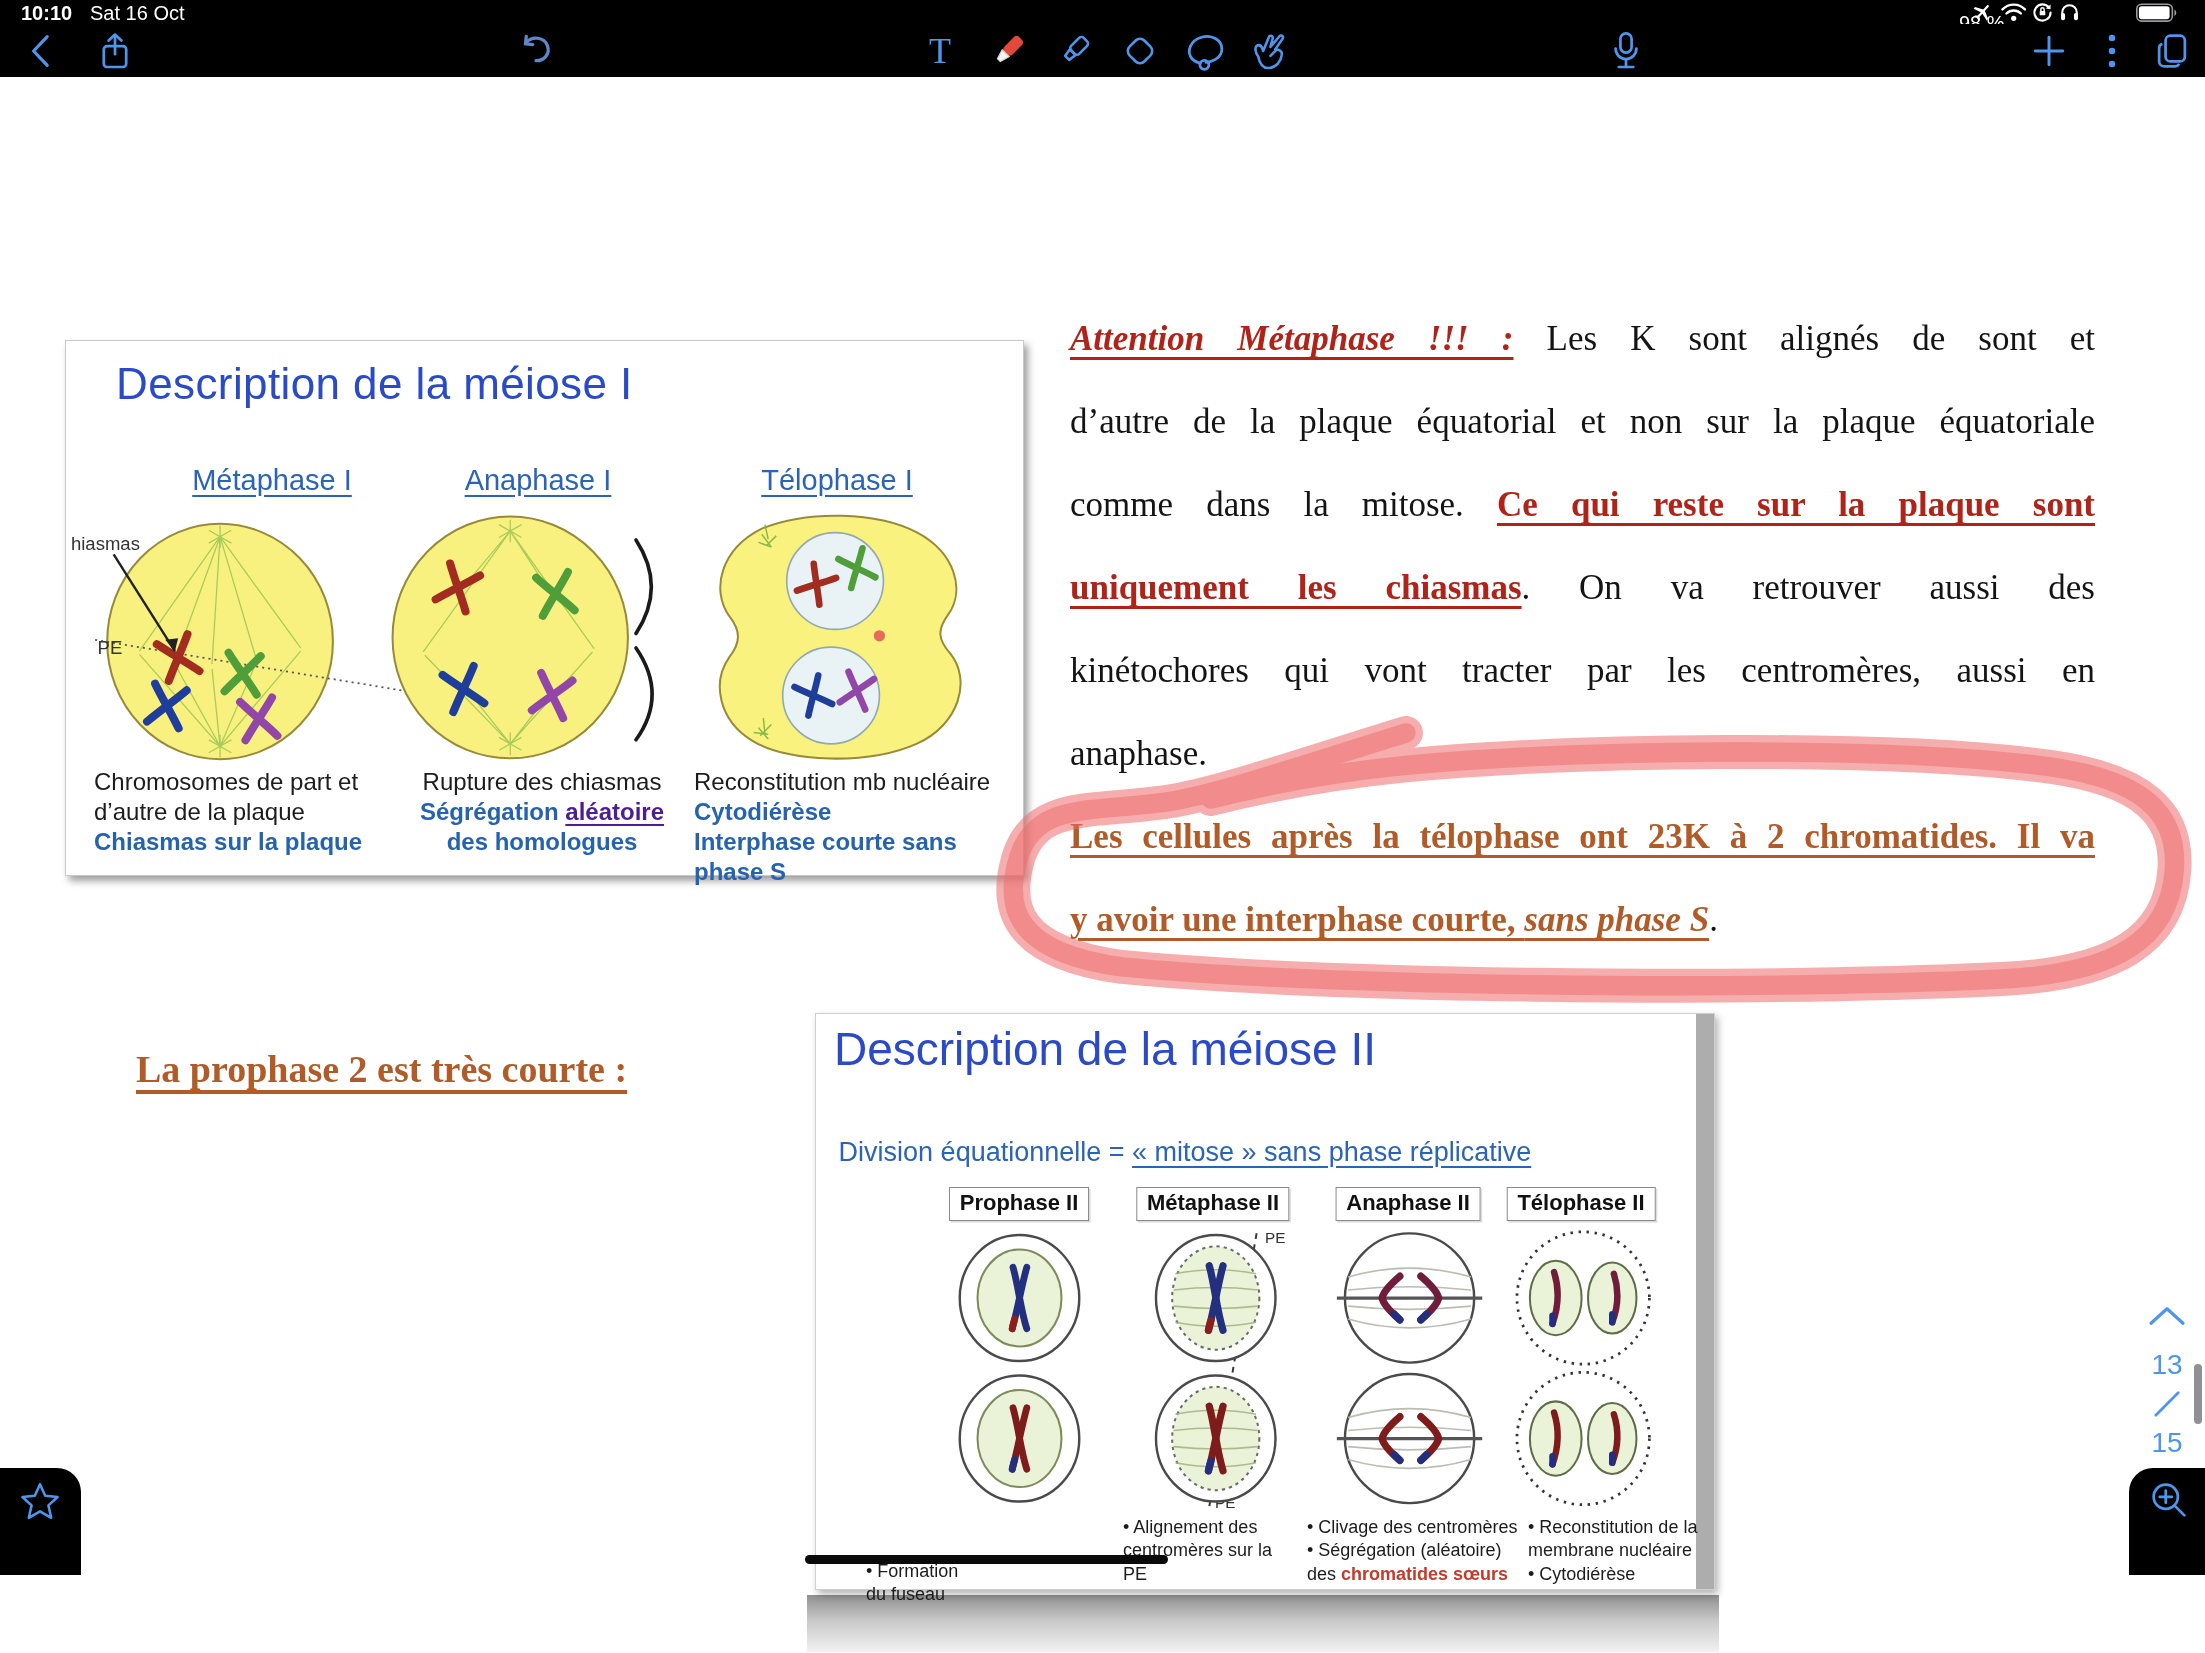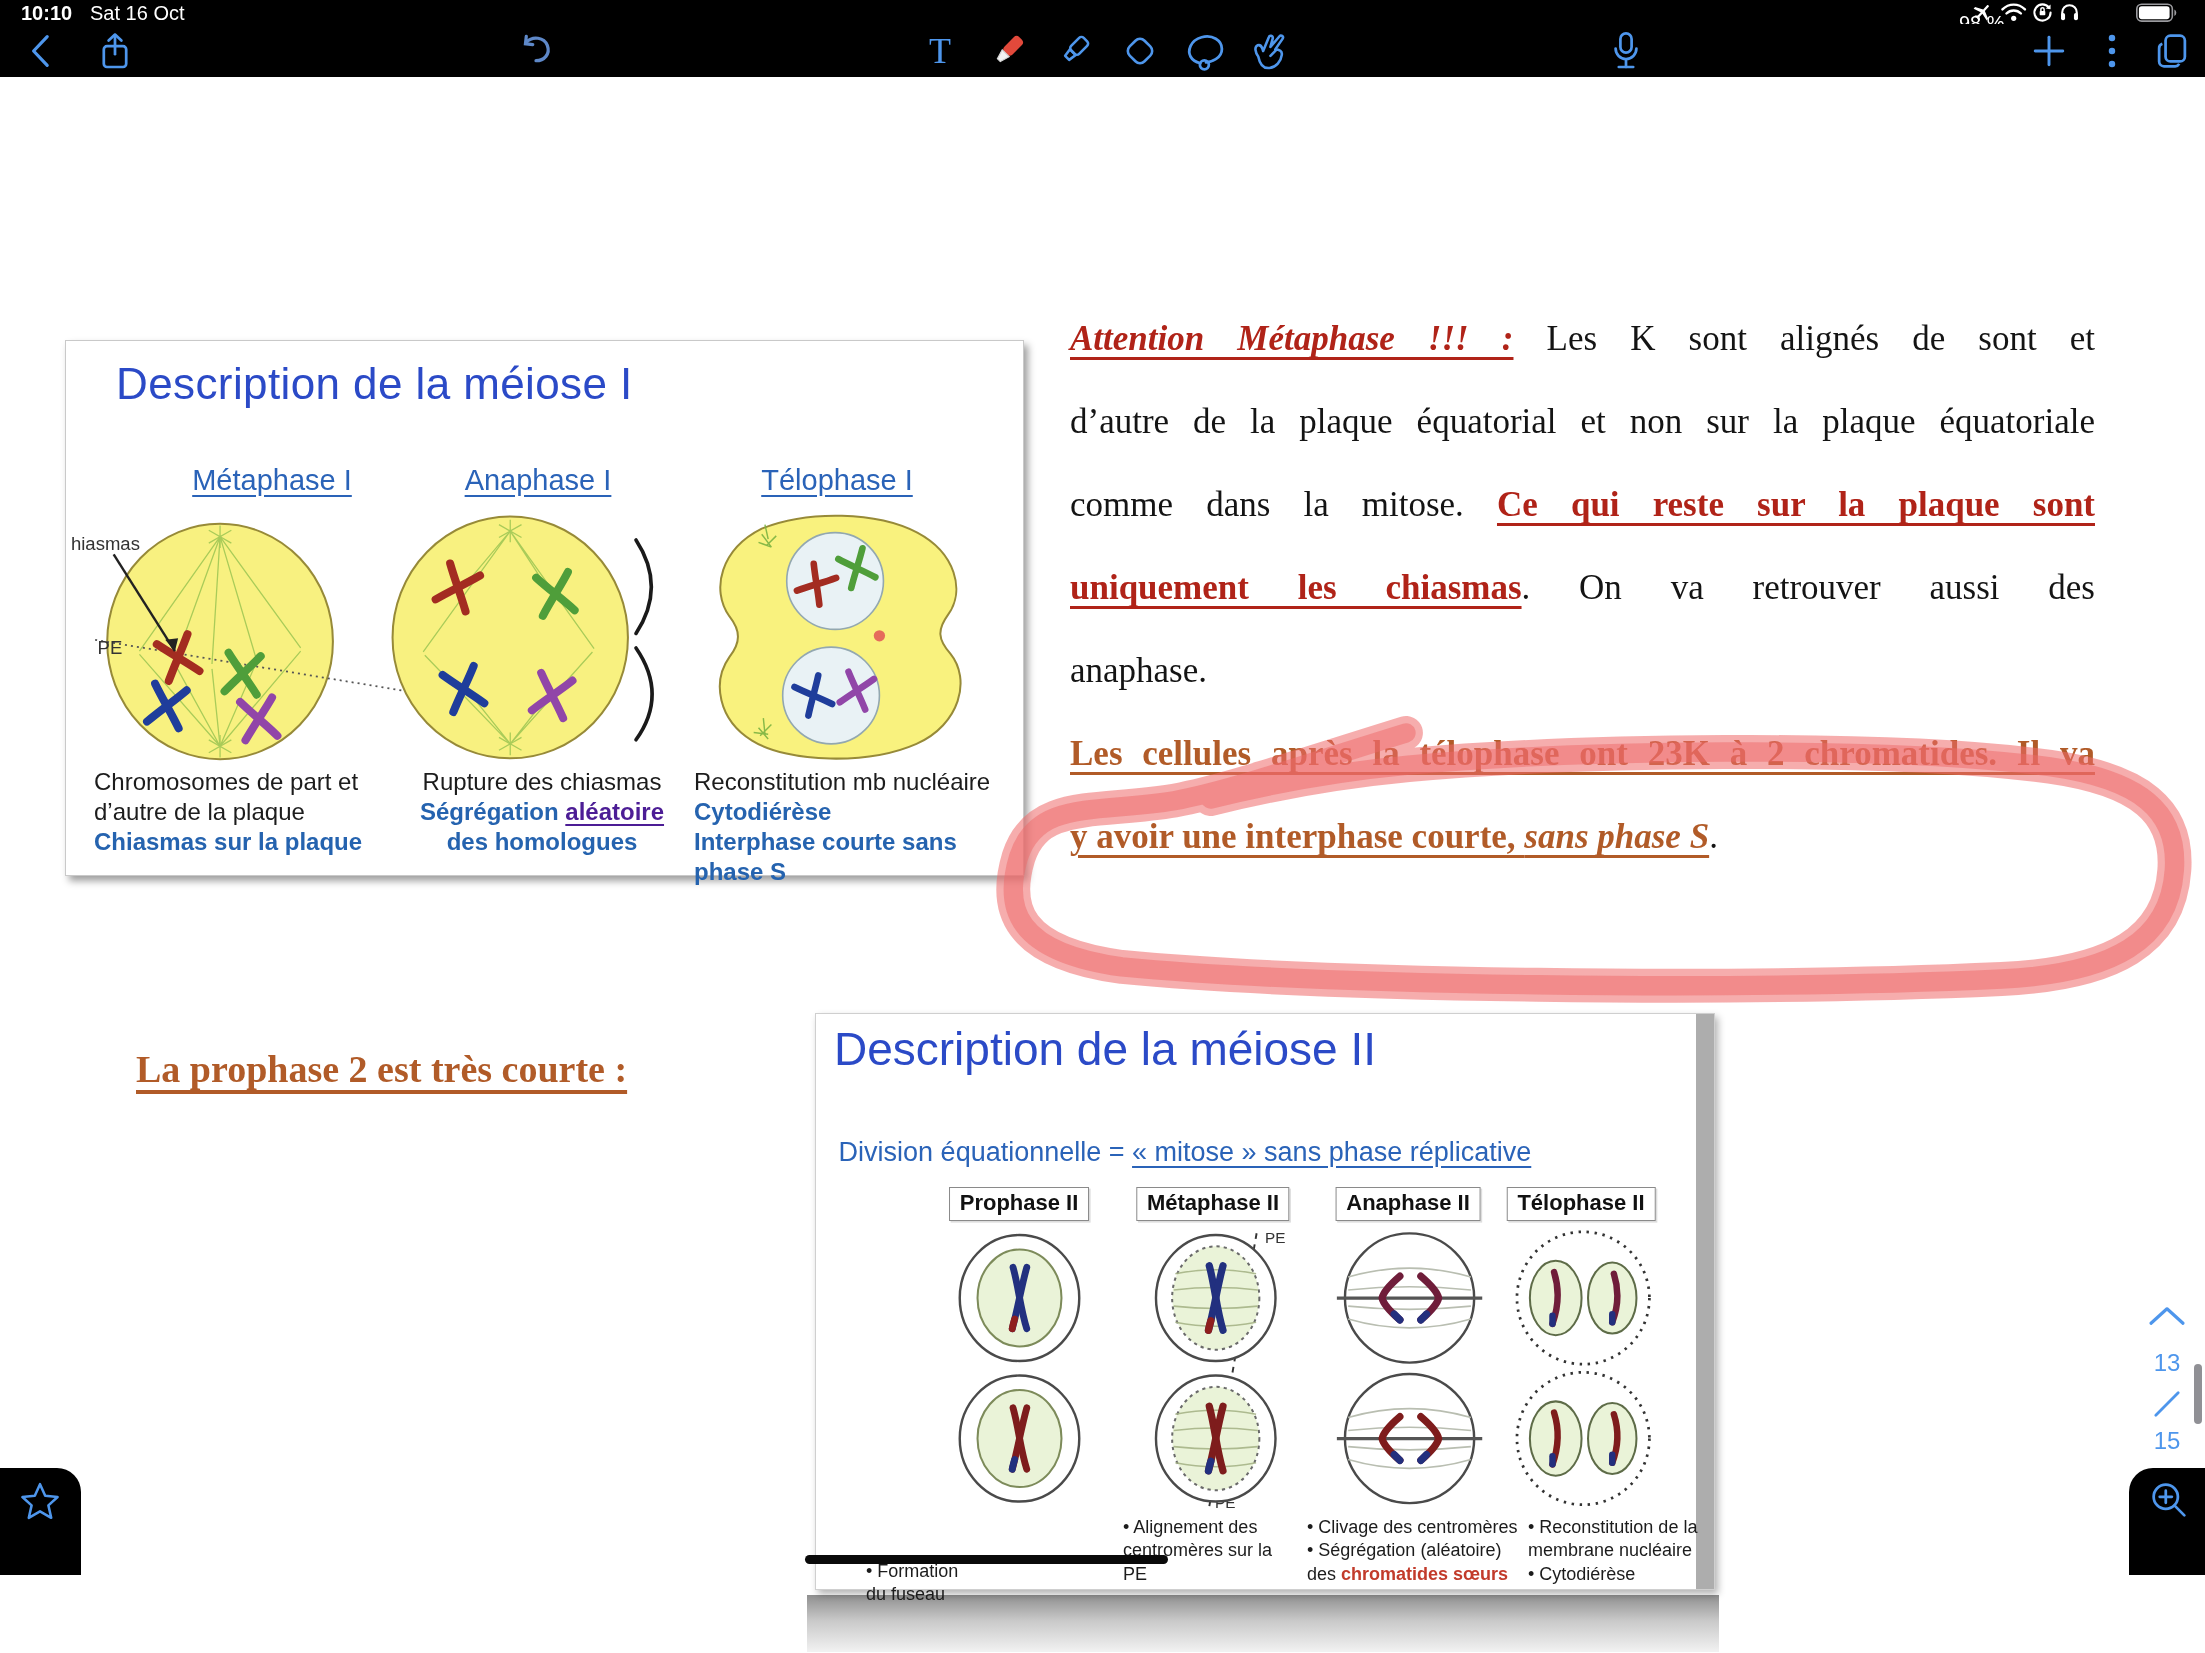--- a/index.html
+++ b/index.html
@@ -50,21 +50,21 @@
   #slide2-title{position:absolute;left:18px;top:8px;font-size:46px;color:#2B4AC7;}
   #slide2-sub{position:absolute;left:22.6px;top:123px;font-size:27px;color:#2A63B8;font-weight:500;}
   #slide2-sub .u{text-decoration:underline;text-underline-offset:4.8px;}
   .phasebox{position:absolute;top:173px;transform:translateX(-50%);background:#fff;
             border:1.6px solid #8a8a8a;box-shadow:1.6px 1.6px 0 #ddd;padding:2.4px 9.7px 4px;
             font-size:22px;font-weight:bold;color:#111;white-space:nowrap;}
   .s2-cap{position:absolute;top:502px;font-size:18px;line-height:23.4px;white-space:pre-line;}
   #slide2-shadow{position:absolute;left:807px;top:1518px;width:912px;height:57px;
             background:linear-gradient(180deg,#8f8f8f 0%,#c9c9c9 45%,#f2f2f2 100%);}
   
-  .pager-num{position:absolute;left:2167px;transform:translateX(-50%);font-size:24px;color:#4E96EC;}
+  .pager-num{position:absolute;left:2167px;transform:translateX(-50%);font-size:28px;color:#4E96EC;}
   #scroll-thumb{position:absolute;left:2194px;top:1287px;width:8px;height:60px;border-radius:4px;background:#909095;}
   
   #fav-btn{position:absolute;left:0;top:1468px;width:81px;height:107px;background:#000;
            border-top-right-radius:24px;}
   #zoom-btn{position:absolute;left:2129px;top:1468px;width:76px;height:107px;background:#000;
            border-top-left-radius:24px;}
   
   #home-indicator{position:absolute;left:805px;top:1555px;width:363px;height:9px;border-radius:4.8px;background:#0a0a0a;}
   
   #marker-overlay{position:absolute;left:0;top:0;z-index:6;pointer-events:none;}
@@ -325,20 +325,21 @@
       <div class="s1-cap" style="left:628px;width:331px;"><span class="s-dark">Reconstitution mb nucléaire
 </span><span class="s-blue">Cytodiérèse
 </span><span class="s-blue">Interphase courte sans phase S</span></div>
     </div>
 
     <div id="para">
         <div class="pline just"><span class="s-alert">Attention Métaphase !!! :</span><span class="s-plain"> Les K sont alignés de sont et</span></div>
         <div class="pline just"><span class="s-plain">d’autre de la plaque équatorial et non sur la plaque équatoriale</span></div>
         <div class="pline just"><span class="s-plain">comme dans la mitose. </span><span class="s-red">Ce qui reste sur la plaque sont</span></div>
         <div class="pline just"><span class="s-red">uniquement les chiasmas</span><span class="s-plain">. On va retrouver aussi des</span></div>
+        <div class="pline just"><span class="s-plain">kinétochores qui vont tracter par les centromères, aussi en</span></div>
         <div class="pline"><span class="s-plain">anaphase.</span></div>
         <div class="pline just"><span class="s-brown">Les cellules après la télophase ont 23K à 2 chromatides. Il va</span></div>
         <div class="pline"><span class="s-brown">y avoir une interphase courte, </span><span class="s-brownItalic">sans phase S</span><span class="s-plain">.</span></div>
       </div>
 
     <div id="note-heading">La prophase 2 est très courte :</div>
 
     <div id="slide2-shadow"></div>
     <div id="slide2">
       <div id="slide2-edge"></div>

